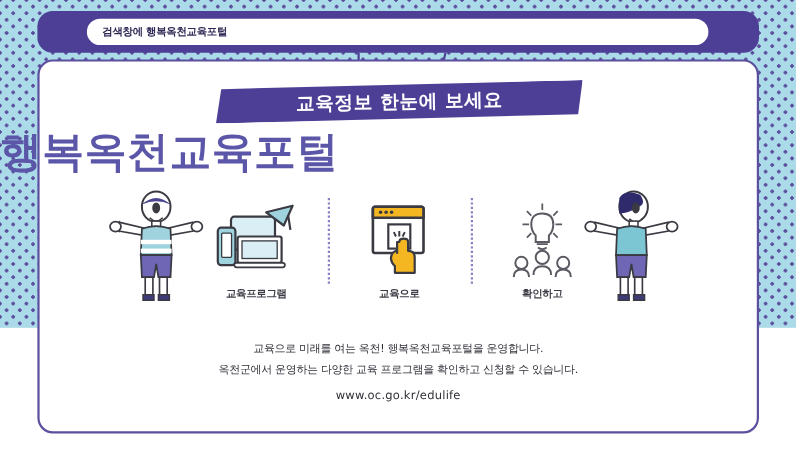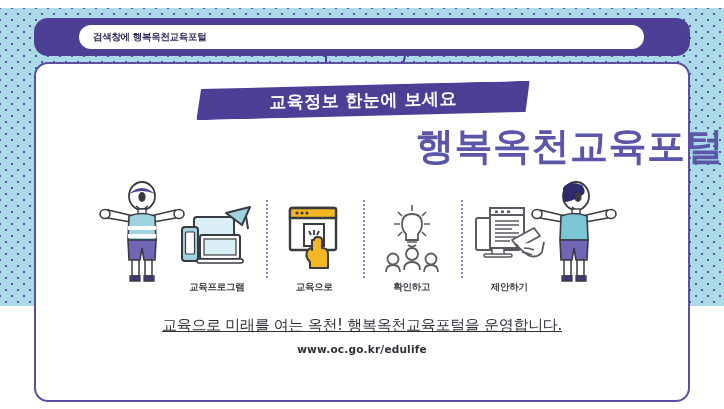--- a/index.html
+++ b/index.html
@@ -15,21 +15,20 @@
   #banner {
     position: relative;
     width: 724px;
     height: 298px;
     background-color: #abdbe8;
     background-image:
       radial-gradient(#5b4f9e 1.4px, transparent 1.5px),
       radial-gradient(#5b4f9e 1.4px, transparent 1.5px);
     background-size: 12px 12px, 12px 12px;
     background-position: 0 0, 6px 6px;
-    margin-top: 8px;
   }
 
   
   .search-bar {
     position: absolute;
     left: 34px;
     top: 10px;
     width: 656px;
     height: 38px;
     background: #4e3f96;
@@ -112,34 +111,34 @@
     letter-spacing: 0.5px;
     white-space: nowrap;
   }
 
   
   .main-title {
     position: absolute;
     left: 0;
     top: 118px;
     width: 724px;
-    text-align: right;
+    text-align: left;
     z-index: 6;
     font-size: 38px;
     font-weight: bold;
     color: #5b56a8;
     letter-spacing: 0.5px;
     line-height: 1.1;
   }
 
   
   .icon-row {
     position: absolute;
     left: 168px;
-    top: 190px;
+    top: 178px;
     width: 390px;
     height: 105px;
     display: flex;
     z-index: 6;
     font-family: Liberation Mono, monospace;
   }
   .icon-cell {
     flex: 1;
     position: relative;
     display: flex;
@@ -183,33 +182,31 @@
   
   .description {
     position: absolute;
     left: 0;
     top: 308px;
     width: 724px;
     text-align: center;
     z-index: 6;
   }
   .desc-line {
-    font-size: 15px;
+    font-size: 10px;
     color: #2f2f38;
     letter-spacing: -0.3px;
     line-height: 19px;
     white-space: nowrap;
-    text-decoration: underline;
   }
   .url-line {
     margin-top: 8px;
     font-size: 10.5px;
     color: #2f2f38;
     letter-spacing: 0.2px;
-    font-weight: bold;
   }
 </style>
 </head>
 <body>
 
 <div id="banner">
 
   <div class="search-bar">
     <div class="search-pill">
       <span class="search-pill-text">검색창에 행복옥천교육포털</span>
@@ -326,40 +323,22 @@
           <path d="M24 66 Q24 58 32 58 Q40 58 40 66" fill="none" stroke="#5a5a62" stroke-width="1.8"></path>
           <circle cx="13" cy="55" r="5.5" fill="none" stroke="#5a5a62" stroke-width="1.8"></circle>
           <path d="M6 68 Q6 61 13 61 Q20 61 20 68" fill="none" stroke="#5a5a62" stroke-width="1.8"></path>
           <circle cx="51" cy="55" r="5.5" fill="none" stroke="#5a5a62" stroke-width="1.8"></circle>
           <path d="M44 68 Q44 61 51 61 Q58 61 58 68" fill="none" stroke="#5a5a62" stroke-width="1.8"></path>
         </svg>
       </div>
       <div class="icon-label">확인하고</div>
     </div>
 
-    <div class="icon-cell">
-      <div class="icon-art">
-        <svg width="74" height="68" viewBox="0 0 74 68">
-          <rect x="4" y="14" width="44" height="32" rx="2" fill="#ffffff" stroke="#5a5a62" stroke-width="2"></rect>
-          <rect x="20" y="43" width="12" height="8" fill="#ffffff" stroke="#5a5a62" stroke-width="1.6"></rect>
-          <rect x="12" y="50" width="28" height="3" rx="1.5" fill="#ffffff" stroke="#5a5a62" stroke-width="1.6"></rect>
-          <rect x="18" y="4" width="34" height="40" fill="#ffffff" stroke="#5a5a62" stroke-width="2"></rect>
-          <path d="M18 4 L52 4 L52 11 L18 11 Z" fill="#ffffff" stroke="#5a5a62" stroke-width="2"></path>
-          <rect x="23" y="6.5" width="3" height="2.5" fill="#5a5a62"></rect>
-          <rect x="29" y="6.5" width="3" height="2.5" fill="#5a5a62"></rect>
-          <rect x="35" y="6.5" width="3" height="2.5" fill="#5a5a62"></rect>
-          <path d="M23 17 H47 M23 21 H47 M23 25 H40 M23 29 H47 M23 33 H44 M23 37 H38" stroke="#5a5a62" stroke-width="1.6"></path>
-          <path d="M40 36 L62 24 L68 32 L46 44 Z" fill="#ffffff" stroke="#5a5a62" stroke-width="1.8" stroke-linejoin="round"></path>
-          <path d="M44 40 Q50 48 58 52 Q66 54 70 48 L72 38" fill="#ffffff" stroke="#5a5a62" stroke-width="1.8"></path>
-          <path d="M52 44 Q58 44 62 46 M50 48 Q56 49 60 51" stroke="#5a5a62" stroke-width="1.4" fill="none"></path>
-        </svg>
-      </div>
-      <div class="icon-label">제안하기</div>
-    </div>
 
   </div>
 
   <div class="description">
     <div class="desc-line">교육으로 미래를 여는 옥천! 행복옥천교육포털을 운영합니다.</div>
+    <div class="desc-line">옥천군에서 운영하는 다양한 교육 프로그램을 확인하고 신청할 수 있습니다.</div>
     <div class="url-line">www.oc.go.kr/edulife</div>
   </div>
 
 </div>
 
 </body></html>

